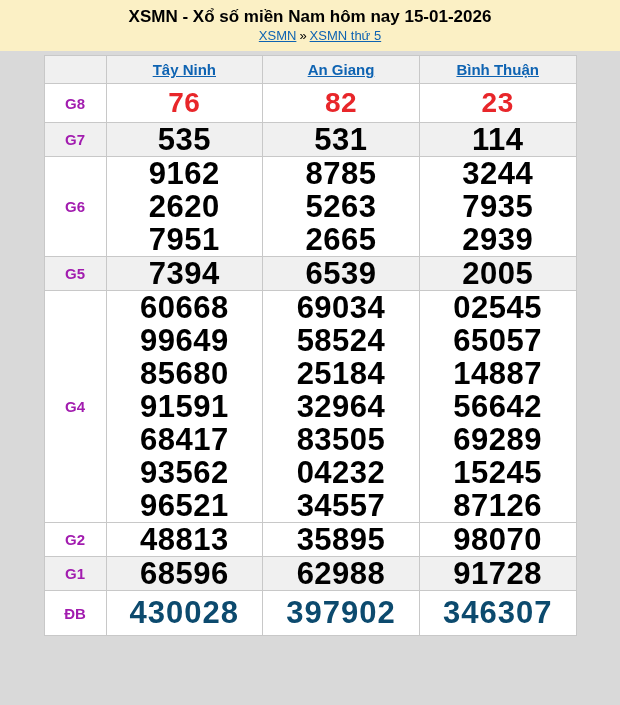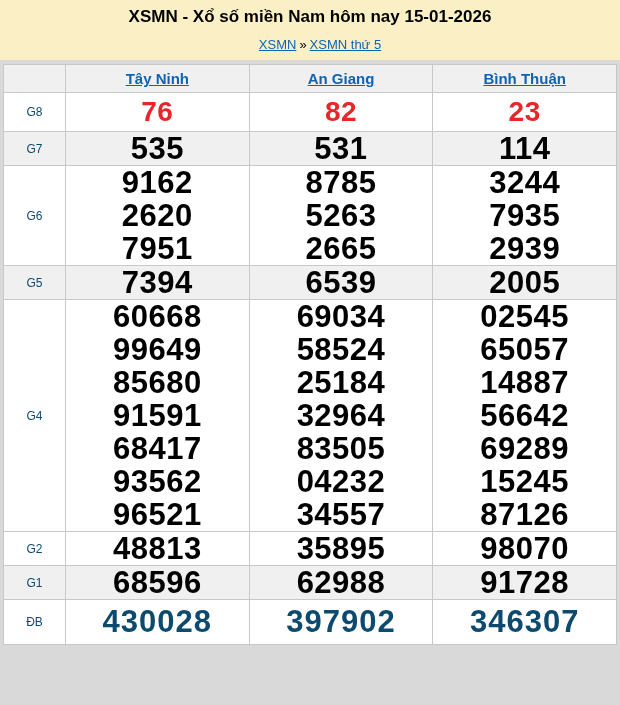--- a/index.html
+++ b/index.html
@@ -16,38 +16,38 @@
   }
   .banner {
     background: #fbf0c5;
     text-align: center;
     padding: 7px 0 8px;
   }
   .page-title {
     font-size: 17px;
     font-weight: bold;
     color: #000;
-    margin: 0 0 10px;
+    margin: 0 0 1px;
   }
   .breadcrumb {
     font-size: 13px;
     color: #000;
     padding-left: 20px;
   }
   .breadcrumb a {
     color: #0e63b2;
     text-decoration: underline;
     cursor: pointer;
   }
   .bc-sep { color: #000; margin: 0 3px; }
 
   table.results {
     border-collapse: collapse;
     background: #fff;
-    width: 614px;
+    width: 533px;
     margin: 4px auto 0;
     table-layout: fixed;
   }
   table.results th, table.results td {
     border: 1px solid #c8c8c8;
     text-align: center;
     padding: 0;
   }
   table.results thead th {
     background: #f0f0f0;
@@ -55,23 +55,23 @@
     font-size: 15px;
   }
   table.results thead th a {
     color: #0e63b2;
     font-weight: bold;
     text-decoration: underline;
     cursor: pointer;
   }
   col.c-label { width: 62px; }
   td.label {
-    font-size: 12px;
-    font-weight: normal;
-    color: #0c4a6e;
+    font-size: 15px;
+    font-weight: bold;
+    color: #a21caf;
   }
   td.vals {
     font-weight: bold;
     color: #000;
   }
   .num {
     font-size: 31px;
     line-height: 33px;
     letter-spacing: 0.5px;
   }

